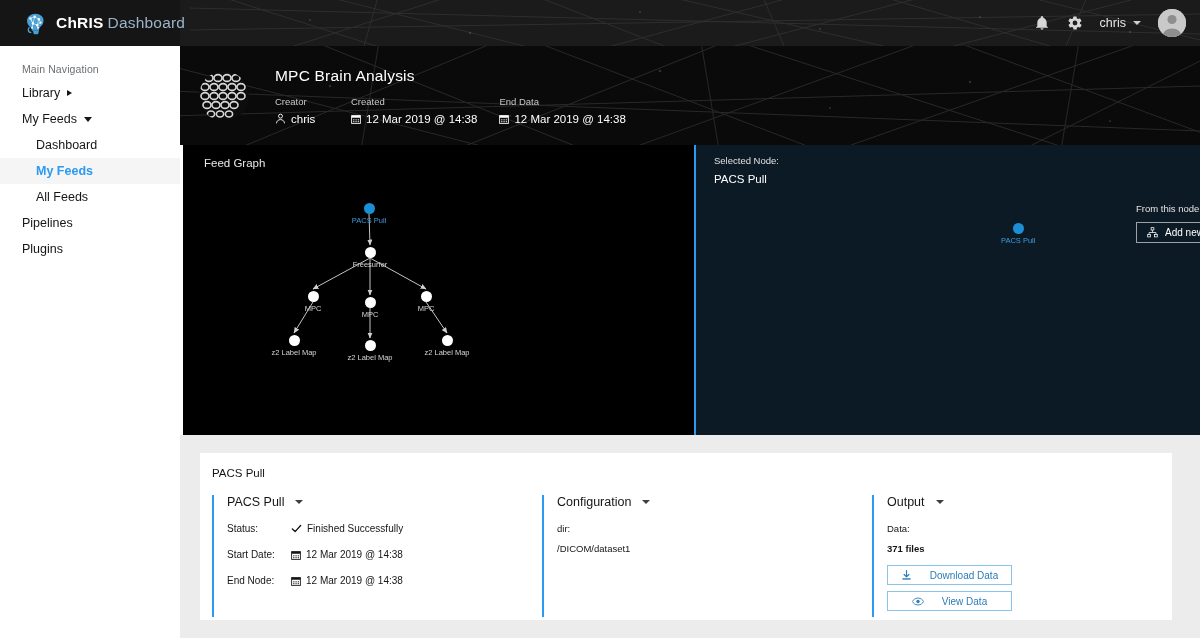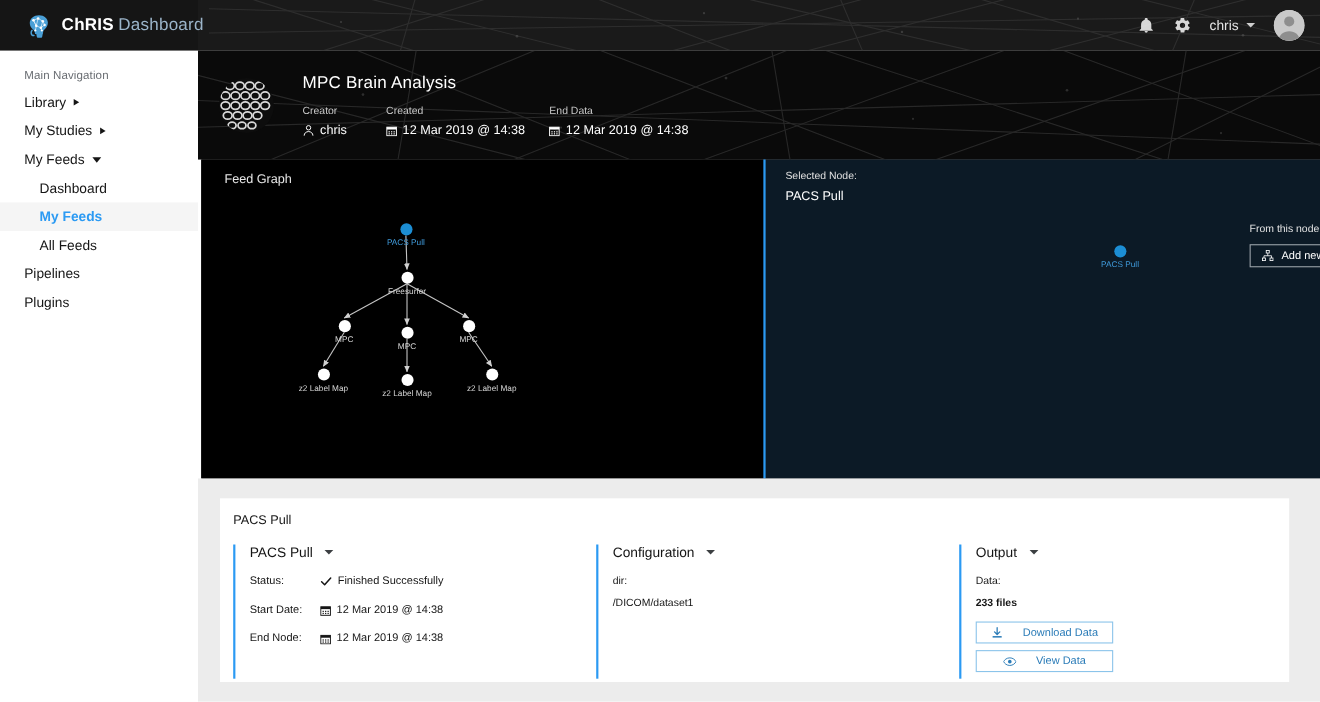--- a/index.html
+++ b/index.html
@@ -221,24 +221,20 @@
         </svg>
       </div>
     </div>
   </div>
 
   <nav class="sidebar">
     <div class="nav-head">Main Navigation</div>
     <div id="nav-list">
         <div class="nav-item">
           <span>Library</span>
-          <span class="chev-r"></span>
-        </div>
-        <div class="nav-item">
-          <span>My Studies</span>
           <span class="chev-r"></span>
         </div>
         <div class="nav-item">
           <span>My Feeds</span>
           <span class="chev-d"></span>
         </div>
         <div class="nav-item sub">
           <span>Dashboard</span>
         </div>
         <div class="nav-item sub active">
@@ -510,21 +506,21 @@
           <div class="plain">dir:</div>
           <div class="plain mono">/DICOM/dataset1</div>
         </div>
 
         <div class="col c-output">
           <div class="col-title">
             <span>Output</span>
             <span class="chev-sm"></span>
           </div>
           <div class="plain">Data:</div>
-          <div class="plain" style="margin-bottom:11px;font-weight:bold;">233 files</div>
+          <div class="plain" style="margin-bottom:11px;font-weight:bold;">371 files</div>
           <button class="btn-out">
             <svg width="11" height="11" viewBox="0 0 16 16">
               <path d="M8 1 L8 9 M4.5 6.5 L8 10 L11.5 6.5" stroke="#2b7cb8" stroke-width="1.7" fill="none" stroke-linecap="round" stroke-linejoin="round"></path>
               <rect x="2" y="12" width="12" height="2" fill="#2b7cb8"></rect>
             </svg>
             <span>Download Data</span>
           </button>
           <button class="btn-out">
             <svg width="12" height="11" viewBox="0 0 18 12">
               <path d="M9 .8C4.8.8 1.6 3.6.6 6c1 2.4 4.2 5.2 8.4 5.2S16.4 8.4 17.4 6C16.4 3.6 13.2.8 9 .8z" fill="none" stroke="#2b7cb8" stroke-width="1.3"></path>

